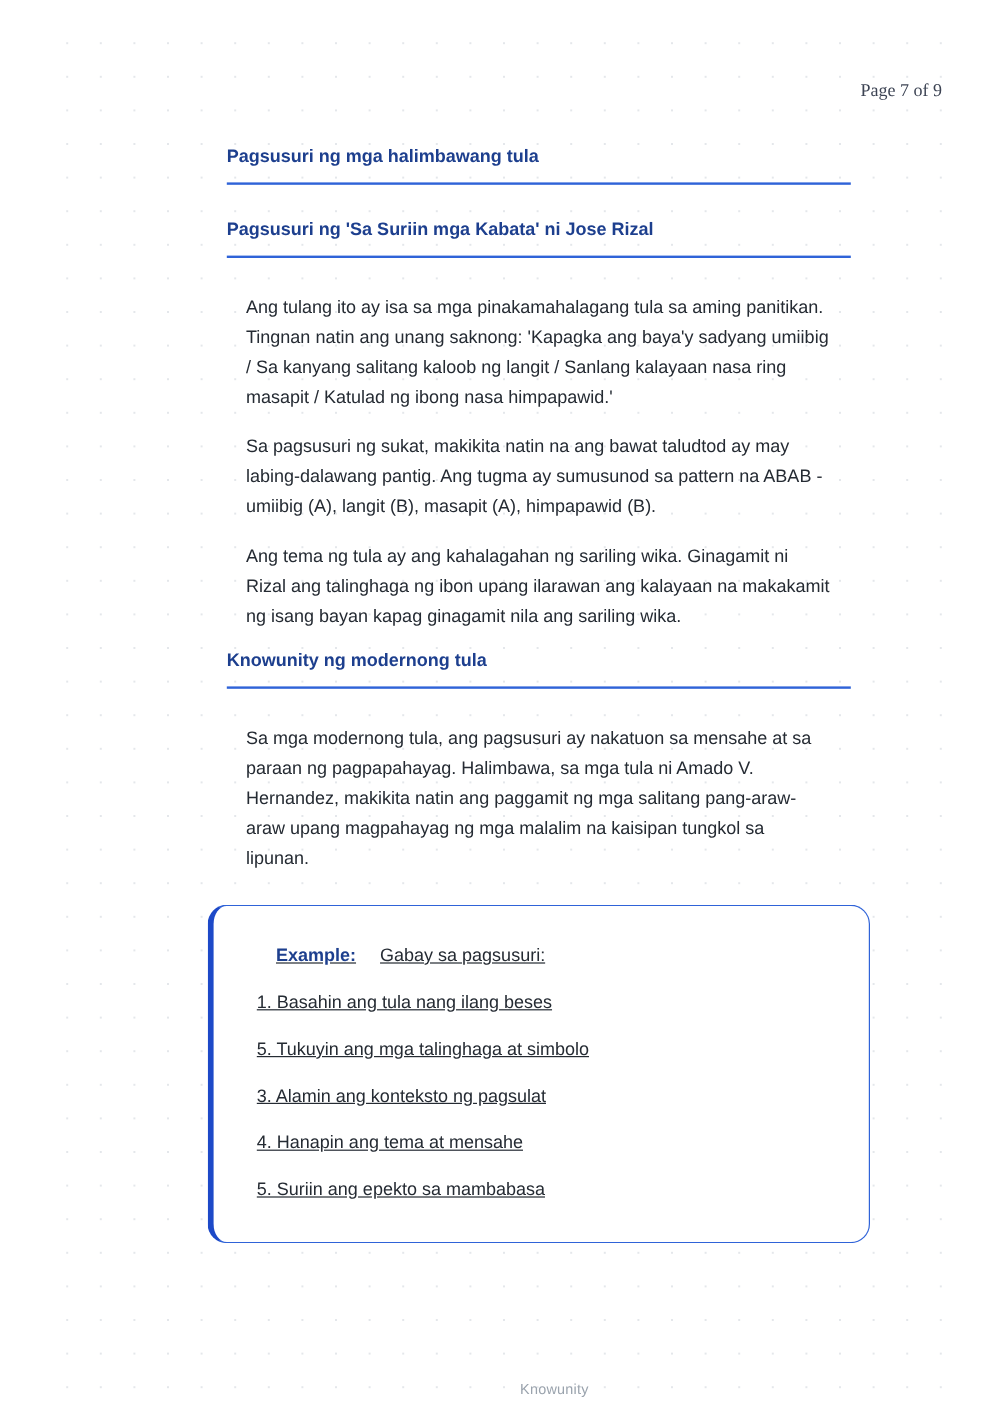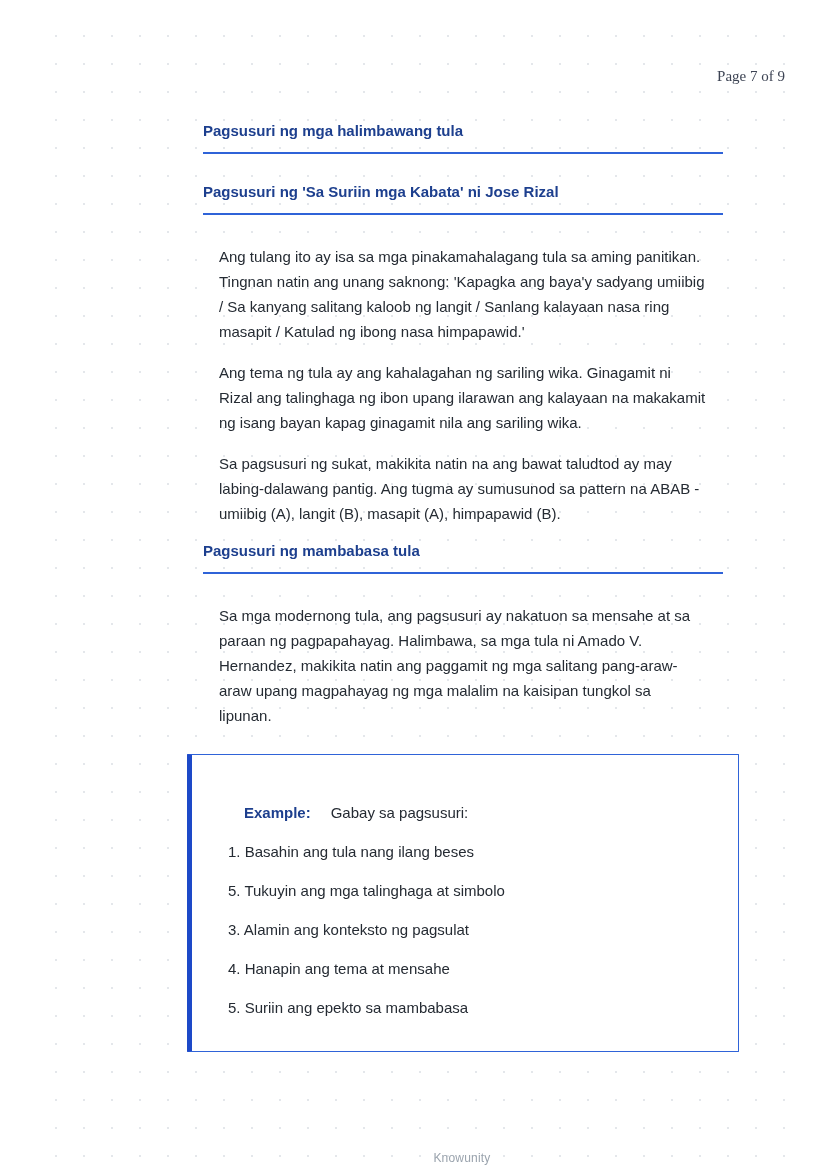--- a/index.html
+++ b/index.html
@@ -25,21 +25,21 @@
     top: 20px;
     right: 59px;
     font-family: "Liberation Serif", serif;
     font-size: 15px;
     color: #3d4454;
   }
 
   .content {
     position: absolute;
     top: 58px;
-    left: 123px;
+    left: 109px;
     width: 584px;
   }
 
   .section-heading {
     font-size: 15px;
     font-weight: bold;
     color: #1d3f8e;
     padding-bottom: 13px;
     border-bottom: 2px solid #2f63d8;
     margin-bottom: 29px;
@@ -53,23 +53,24 @@
     font-size: 15px;
     line-height: 25px;
     margin-bottom: 13px;
     color: #252b33;
   }
 
   .example-box {
     margin-top: 26px;
     border: 1.5px solid #2f63d8;
     border-left: 5px solid #1d49c8;
-    border-radius: 1px;
-    padding: 30px 20px 16px 20px;
+    border-radius: 16px;
+    padding: 14px 20px 16px 20px;
     background: #ffffff;
+    text-decoration: underline;
   }
 
   .example-line {
     font-size: 15px;
     line-height: 23px;
     color: #252b33;
   }
 
   .example-label {
     font-weight: bold;
@@ -100,27 +101,27 @@
   <div class="content">
 
     <div class="section">
       <div class="section-heading">Pagsusuri ng mga halimbawang tula</div>
     </div>
 
     <div class="section">
       <div class="section-heading">Pagsusuri ng 'Sa Suriin mga Kabata' ni Jose Rizal</div>
       <div class="paragraphs">
         <p class="body-paragraph">Ang tulang ito ay isa sa mga pinakamahalagang tula sa aming panitikan. Tingnan natin ang unang saknong: 'Kapagka ang baya'y sadyang umiibig / Sa kanyang salitang kaloob ng langit / Sanlang kalayaan nasa ring masapit / Katulad ng ibong nasa himpapawid.'</p>
+        <p class="body-paragraph">Sa pagsusuri ng sukat, makikita natin na ang bawat taludtod ay may labing-dalawang pantig. Ang tugma ay sumusunod sa pattern na ABAB - umiibig (A), langit (B), masapit (A), himpapawid (B).</p>
         <p class="body-paragraph">Ang tema ng tula ay ang kahalagahan ng sariling wika. Ginagamit ni Rizal ang talinghaga ng ibon upang ilarawan ang kalayaan na makakamit ng isang bayan kapag ginagamit nila ang sariling wika.</p>
-        <p class="body-paragraph">Sa pagsusuri ng sukat, makikita natin na ang bawat taludtod ay may labing-dalawang pantig. Ang tugma ay sumusunod sa pattern na ABAB - umiibig (A), langit (B), masapit (A), himpapawid (B).</p>
       </div>
     </div>
 
     <div class="section">
-      <div class="section-heading">Pagsusuri ng mambabasa tula</div>
+      <div class="section-heading">Knowunity ng modernong tula</div>
       <div class="paragraphs">
         <p class="body-paragraph">Sa mga modernong tula, ang pagsusuri ay nakatuon sa mensahe at sa paraan ng pagpapahayag. Halimbawa, sa mga tula ni Amado V. Hernandez, makikita natin ang paggamit ng mga salitang pang-araw-araw upang magpahayag ng mga malalim na kaisipan tungkol sa lipunan.</p>
       </div>
     </div>
 
     <div class="example-box">
       <div class="example-line">
         <span class="example-label">Example:</span><span class="example-intro">Gabay sa pagsusuri:</span>
       </div>
       <div class="example-line">1. Basahin ang tula nang ilang beses</div>

